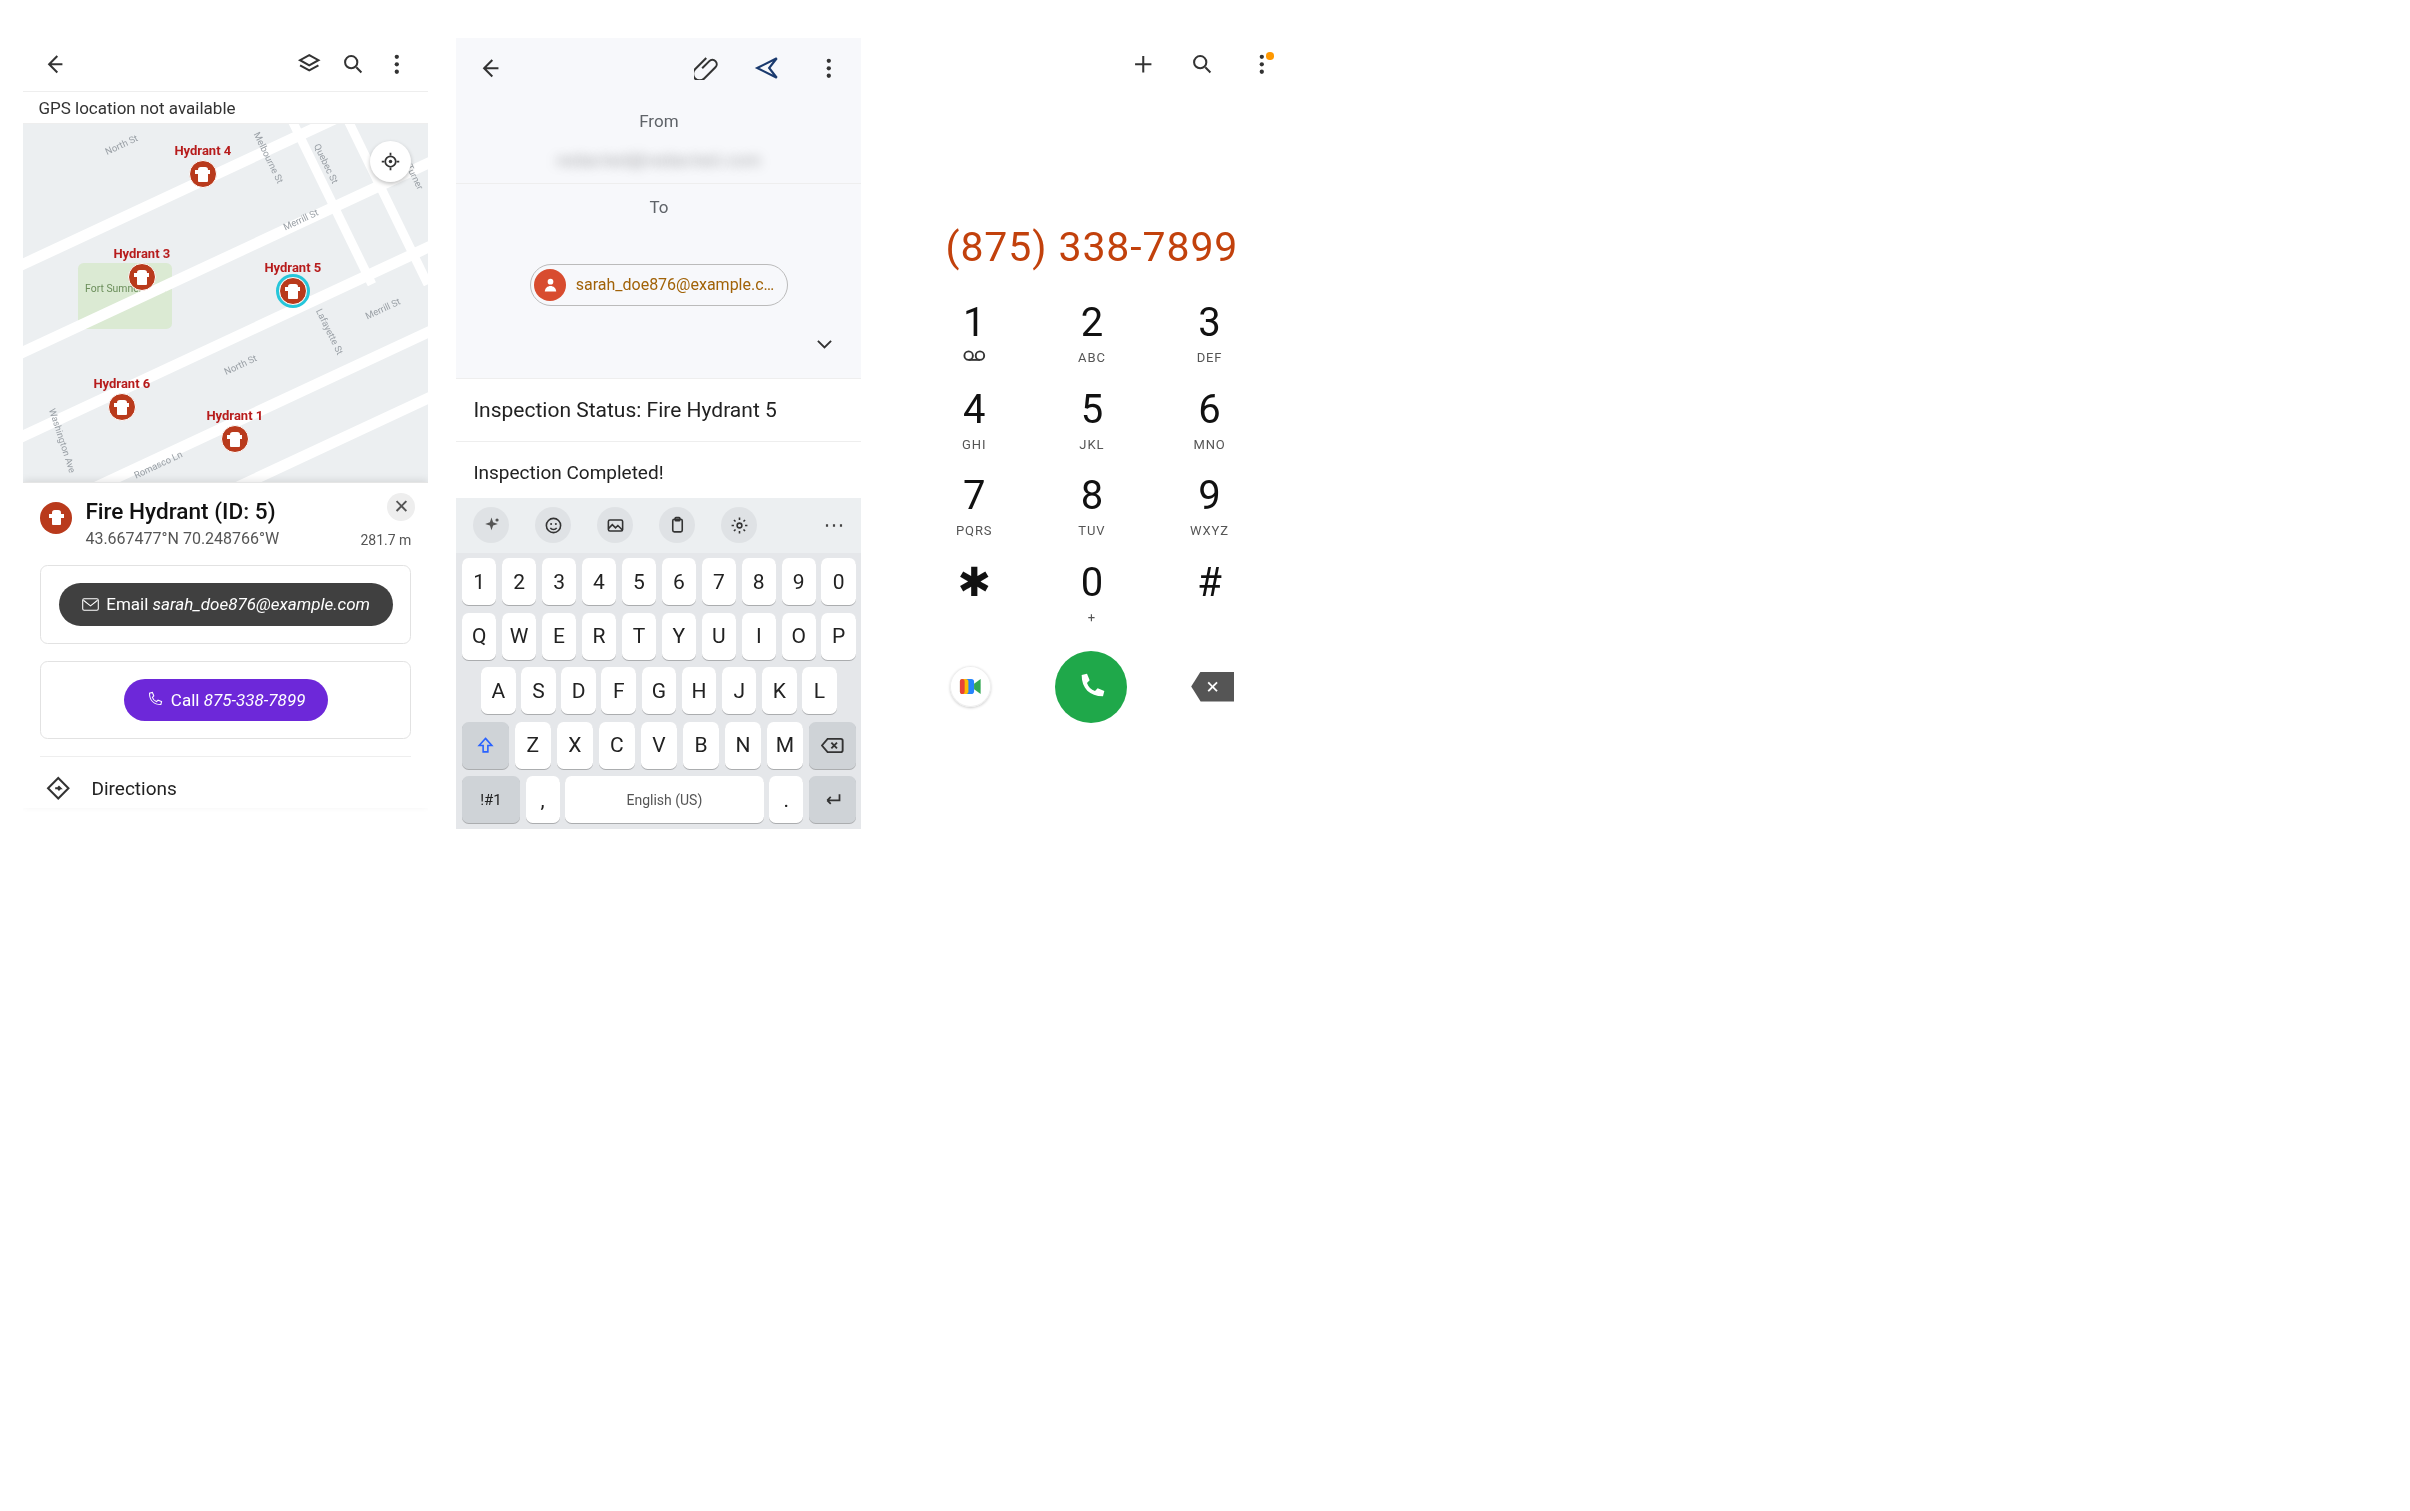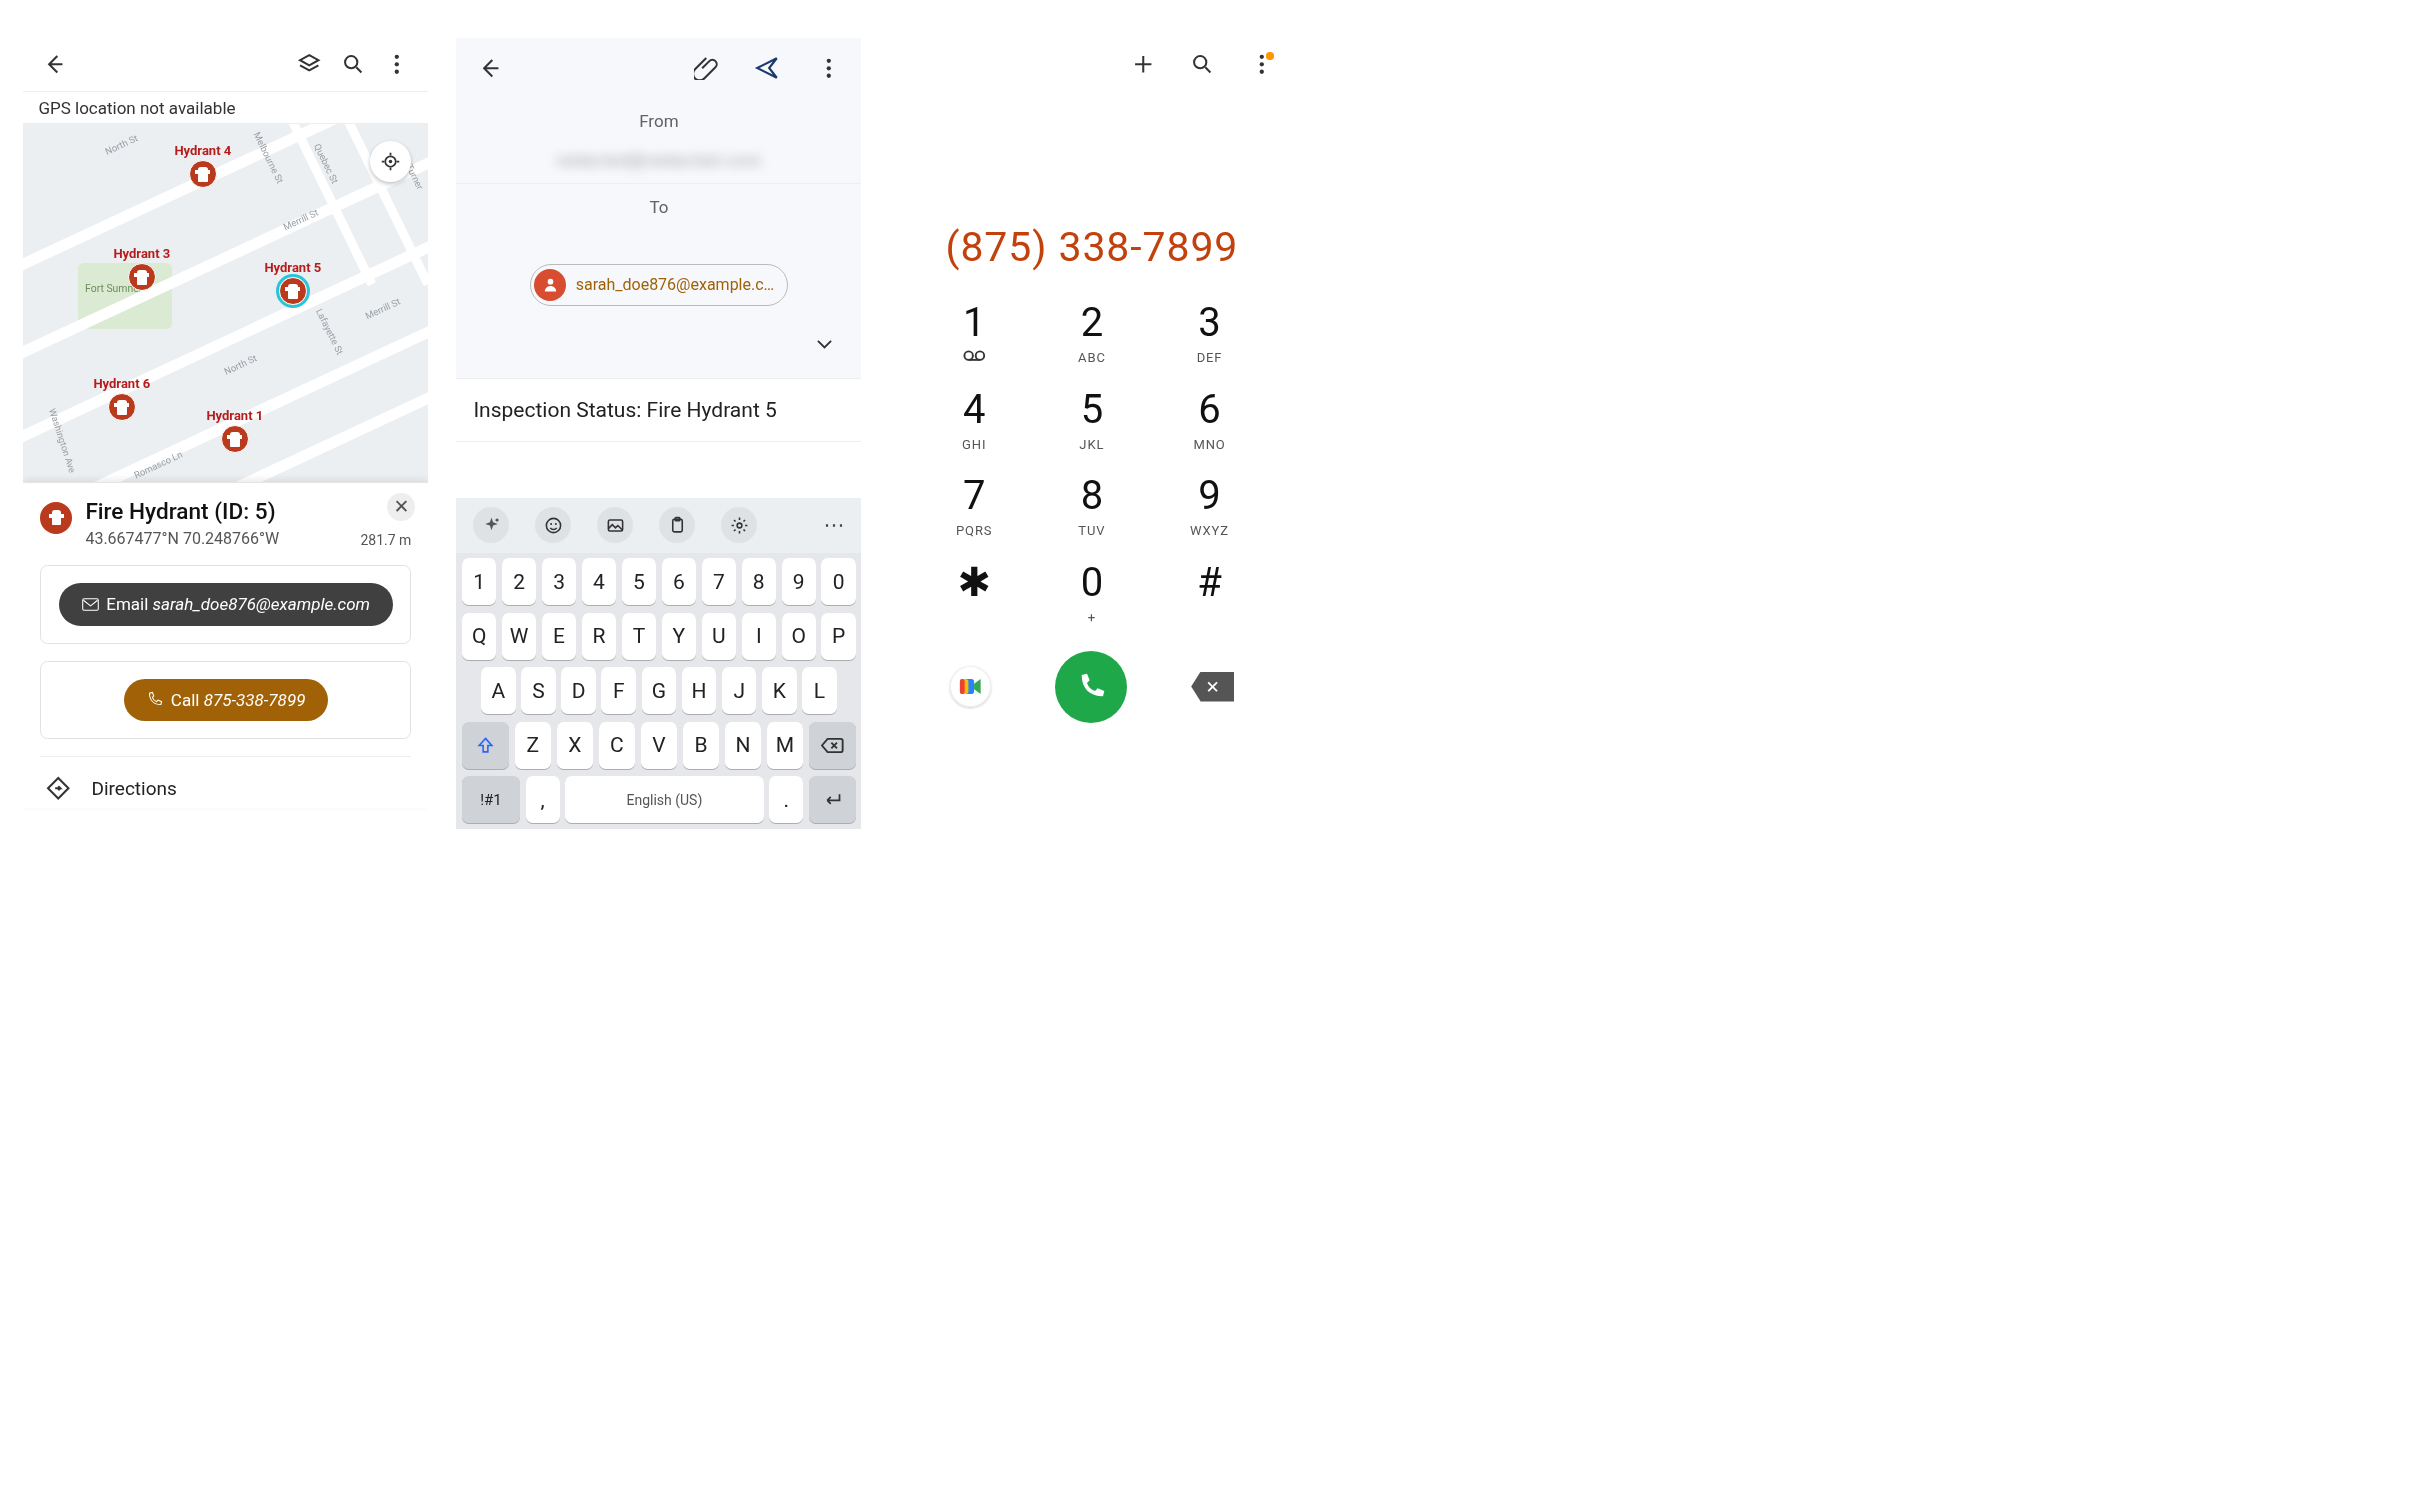--- a/index.html
+++ b/index.html
@@ -130,21 +130,21 @@
     border:0.9px solid #e2e2e2; border-radius:7.5px;
     padding:17px 13px; margin-top:17px;
     display:flex; justify-content:center;
   }
   .pill {
     display:inline-flex; align-items:center; gap:7.5px;
     padding:11.3px 22.6px; border-radius:941px;
     font-size:17px; cursor:pointer;
   }
   .pill.red { background:#404040; color:#fff; }
-  .pill.black { background:#a16207; color:#fff; }
+  .pill.black { background:#6d28d9; color:#fff; }
   .italic { font-style:italic; }
   .a-dir-row {
     display:flex; align-items:center; gap:21px;
     padding:19px 5.6px 7.5px;
     border-top:0.9px solid #eee;
     margin-top:17px;
     font-size:19px; color:#222;
   }
 
   
@@ -444,20 +444,21 @@
       <span>sarah_doe876@example.c…</span>
     </div>
     <div style="margin-left:auto" class="icon-btn">
       <svg width="17" height="11.3" viewBox="0 0 18 12">
           <path class="stk" d="M2 2l7 7 7-7"></path>
         </svg>
     </div>
   </div>
 
   <div class="b-subject">Inspection Status: Fire Hydrant 5</div>
+  <div class="b-body">Inspection Completed!</div>
 
   <div class="b-kbd-area">
     <div class="b-suggest">
       <div class="sug-circle">
           <svg width="19" height="19" viewBox="0 0 24 24">
             <path d="M12 2l2 6 6 2-6 2-2 6-2-6-6-2 6-2 2-6z" fill="#555"></path>
             <circle cx="19" cy="5" r="2" fill="#555"></circle>
           </svg>
         </div>
       <div class="sug-circle">

